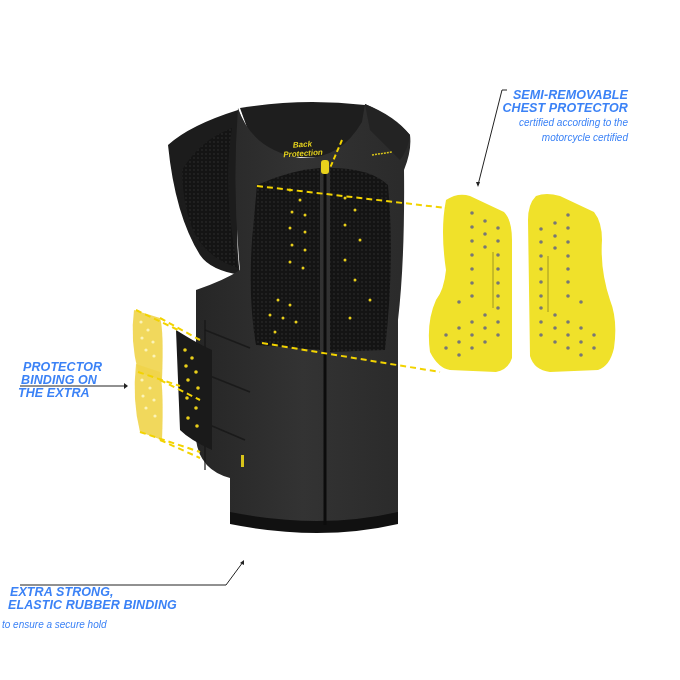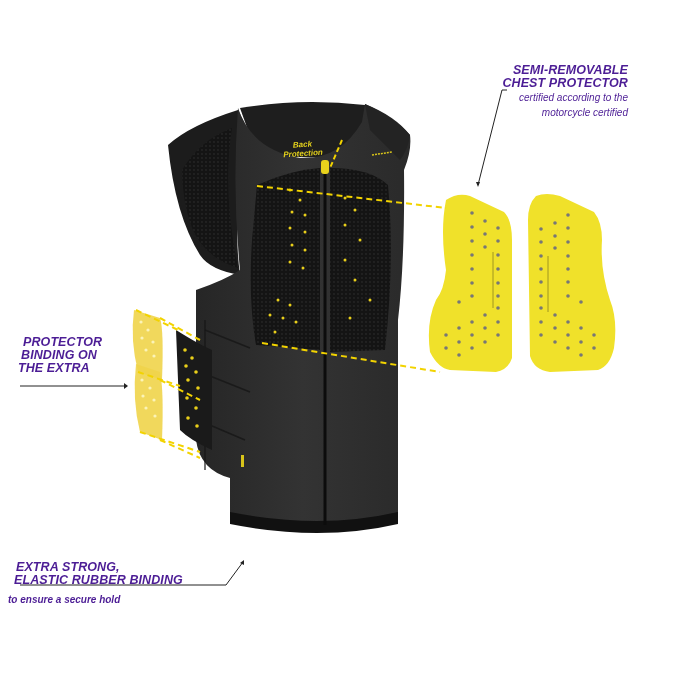--- a/index.html
+++ b/index.html
@@ -1,25 +1,25 @@
 <!DOCTYPE html>
 <html><head>
 <meta charset="utf-8">
 <style>
   html, body { margin:0; padding:0; background:#ffffff; }
   .stage { position:relative; width:680px; height:680px; overflow:hidden; background:#ffffff; font-family:"Liberation Sans", sans-serif; }
   .art { position:absolute; left:0; top:0; width:680px; height:680px; }
-  .callout { position:absolute; color:#4c1d95; font-style:italic; }
+  .callout { position:absolute; color:#3b82f6; font-style:italic;margin-top:25px; }
   .callout .title { font-weight:bold; font-size:12.5px; line-height:13px; letter-spacing:0.1px; white-space:pre; }
   .callout .sub { font-size:10px; line-height:14px; white-space:pre; }
   .c-chest { right:52px; top:64px; text-align:right; }
   .c-chest .sub { margin-top:1px; }
   .c-side { left:20px; top:336px; }
-  .c-binding { left:10px; top:561px; }
-  .c-binding .sub { margin-top:2px;font-weight:bold; }
+  .c-binding { left:4px; top:561px; }
+  .c-binding .sub { margin-top:2px; }
   .c-binding .title { margin-left:4px; }
   .label-back { position:absolute; left:283px; top:140px; font-size:8px; line-height:9px; color:#e5d21d; font-weight:bold; font-style:italic; text-align:center; transform:rotate(-4deg); white-space:pre; }
 </style>
 </head>
 <body>
 
 <div class="stage">
 
   <svg class="art" viewBox="0 0 680 680">
     <defs>

